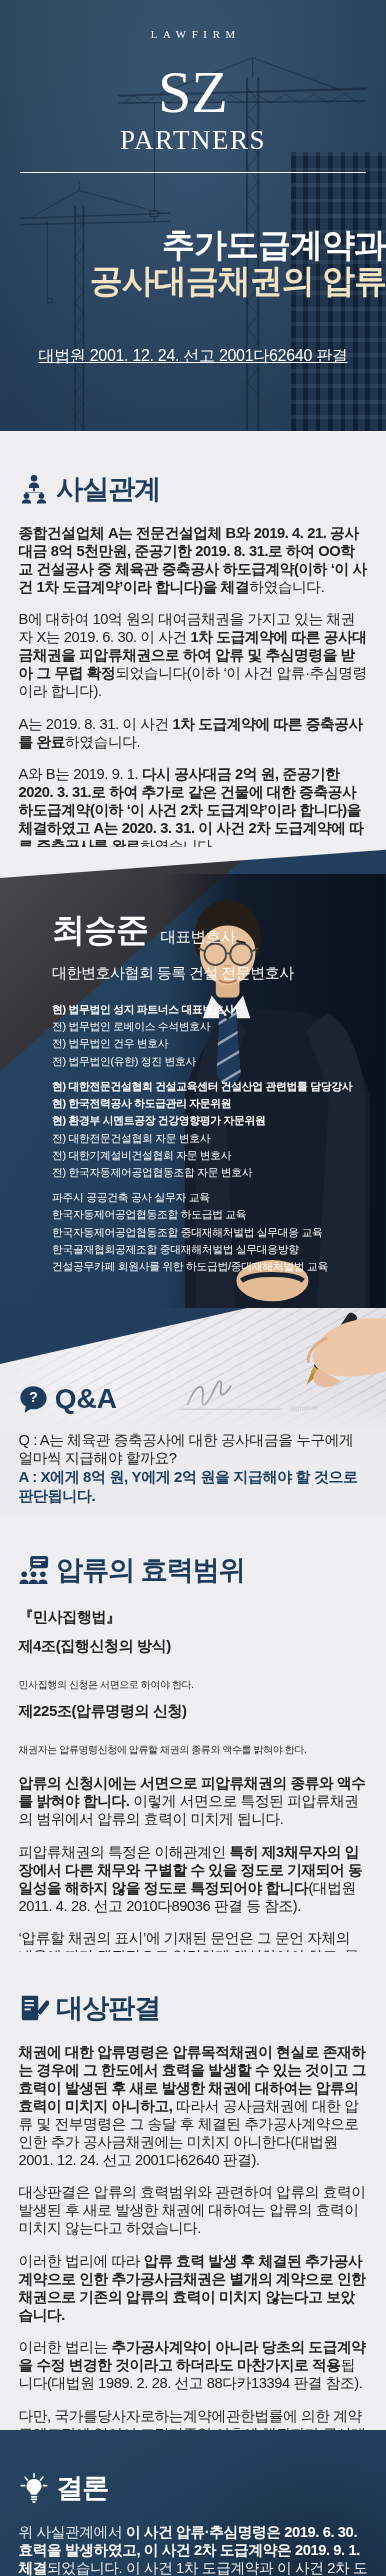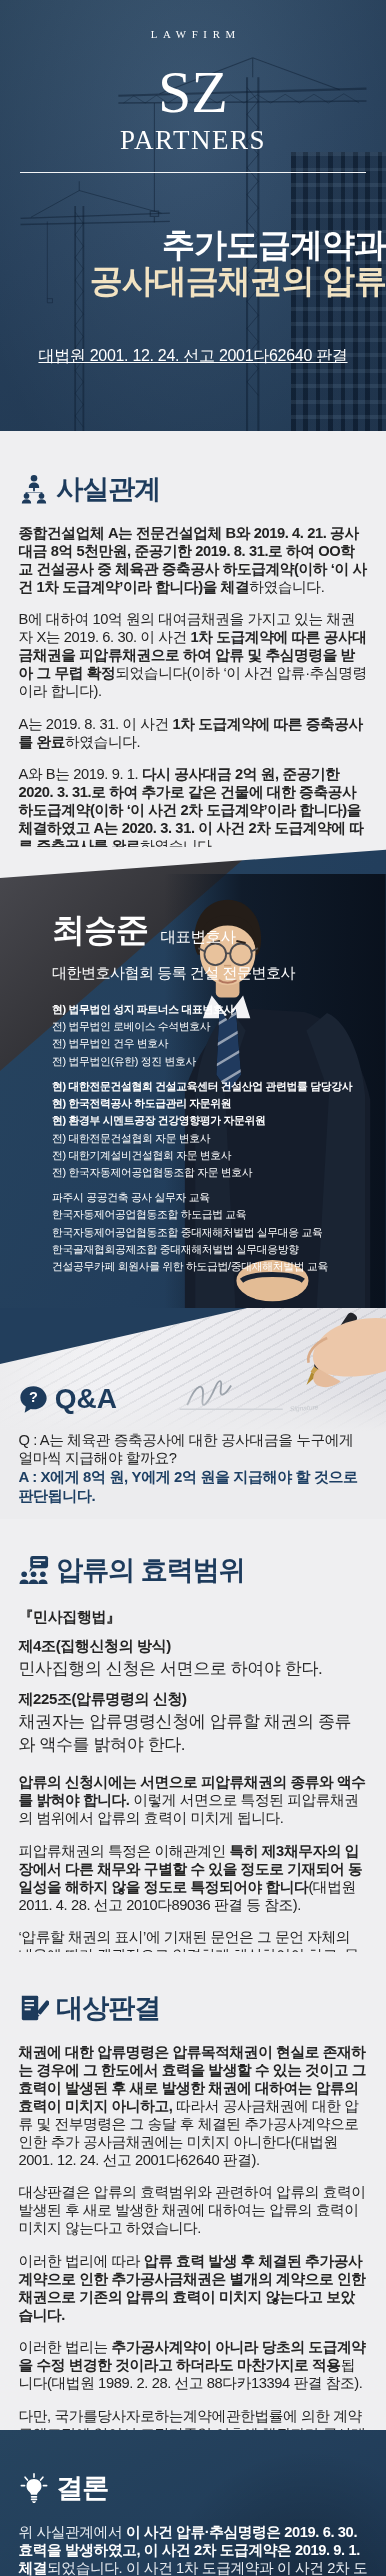--- a/index.html
+++ b/index.html
@@ -27,35 +27,35 @@
   
   .gray{background:#efeff1;}
   .section-head{display:flex;align-items:center;gap:7.7px;color:#1d3b5c;font-size:27px;font-weight:800;letter-spacing:-1px;}
   .section-head .ico{width:30px;height:30px;flex:0 0 auto;}
   .paras{margin-top:17px;}
   .para{font-size:14.7px;line-height:18px;color:#232323;letter-spacing:-0.4px;margin:0 0 14.4px;}
   .para .b,.b{font-weight:800;}
   .law-title{font-size:15px;font-weight:800;color:#232323;letter-spacing:-0.4px;margin-top:19.6px;}
   .art{margin-top:10.3px;}
   .art-title{font-size:15px;font-weight:800;color:#232323;letter-spacing:-0.4px;margin:0;}
-  .art-body{font-size:17px;color:#2a2a2a;letter-spacing:-0.4px;margin:1px 0 0;}
+  .art-body{font-size:10px;color:#2a2a2a;letter-spacing:-0.4px;margin:22px 0 0;}
 
   
   .facts{height:416px;padding:40px 18.5px 0;}
 
   
   .profile{height:461px;background:linear-gradient(120deg,#27445f 0%,#223e5c 60%,#1d3753 100%);color:#fff;padding-left:42px;}
   .gray-wedge{position:absolute;top:0;left:0;width:100%;height:31px;background:#efeff1;clip-path:polygon(0 0,100% 0,100% 9%,0 100%);z-index:3;}
   .dark-wedge{position:absolute;top:0;left:0;width:100%;height:224px;background:linear-gradient(135deg,#4a4a50 0%,#2a2a2e 55%,#141418 100%);clip-path:polygon(0 2%,64% 4%,0 100%);z-index:1;}
   .profile-photo{position:absolute;top:27px;right:0;width:222px;height:434px;z-index:2;}
   .profile-text{position:absolute;left:52px;top:61px;z-index:4;}
   .profile-name-row{display:flex;align-items:flex-end;gap:12.4px;}
   .profile-name{font-size:33px;font-weight:800;letter-spacing:-1px;}
   .profile-title{font-size:15.5px;padding-bottom:4.6px;letter-spacing:-0.5px;}
-  .profile-subtitle{font-size:15px;margin-top:11.3px;letter-spacing:-0.5px;}
+  .profile-subtitle{font-size:15px;margin-top:11.3px;letter-spacing:-0.5px;font-family:Liberation Serif, serif;}
   .creds{margin-top:17.5px;font-size:10.8px;line-height:17.3px;letter-spacing:-0.3px;width:319px;}
   .cred-group{margin-bottom:7.7px;}
 
   
   .qa-block{height:211px;background:#ececee;}
   .photo-strip{position:absolute;top:0;left:0;width:100%;height:123px;
     background:
       repeating-linear-gradient(-29deg,transparent 0 7.7px,rgba(125,130,142,.15) 7.7px 9.3px),
       linear-gradient(100deg,#f7f7f9 0%,#ebebef 55%,#dfdfe4 100%);}
   .photo-strip-fadeL{position:absolute;inset:0;background:linear-gradient(105deg,#ececee 4%,transparent 30%);}

